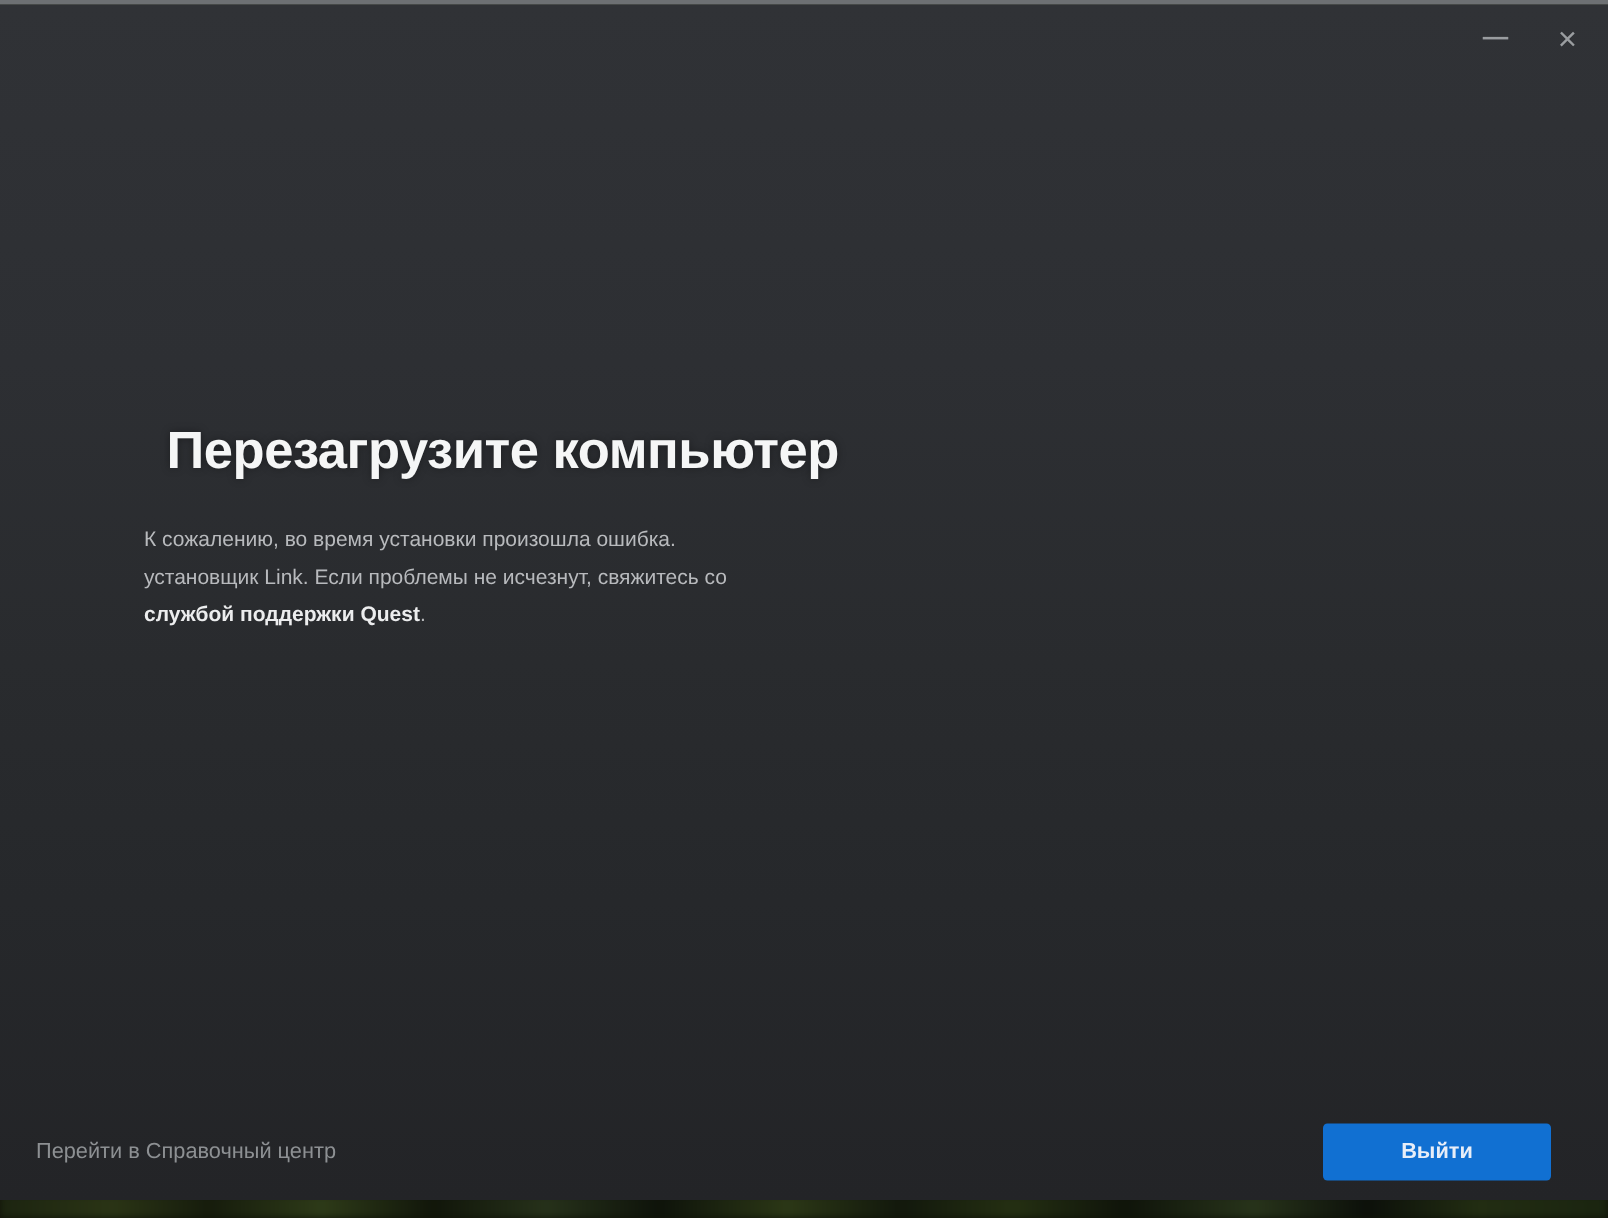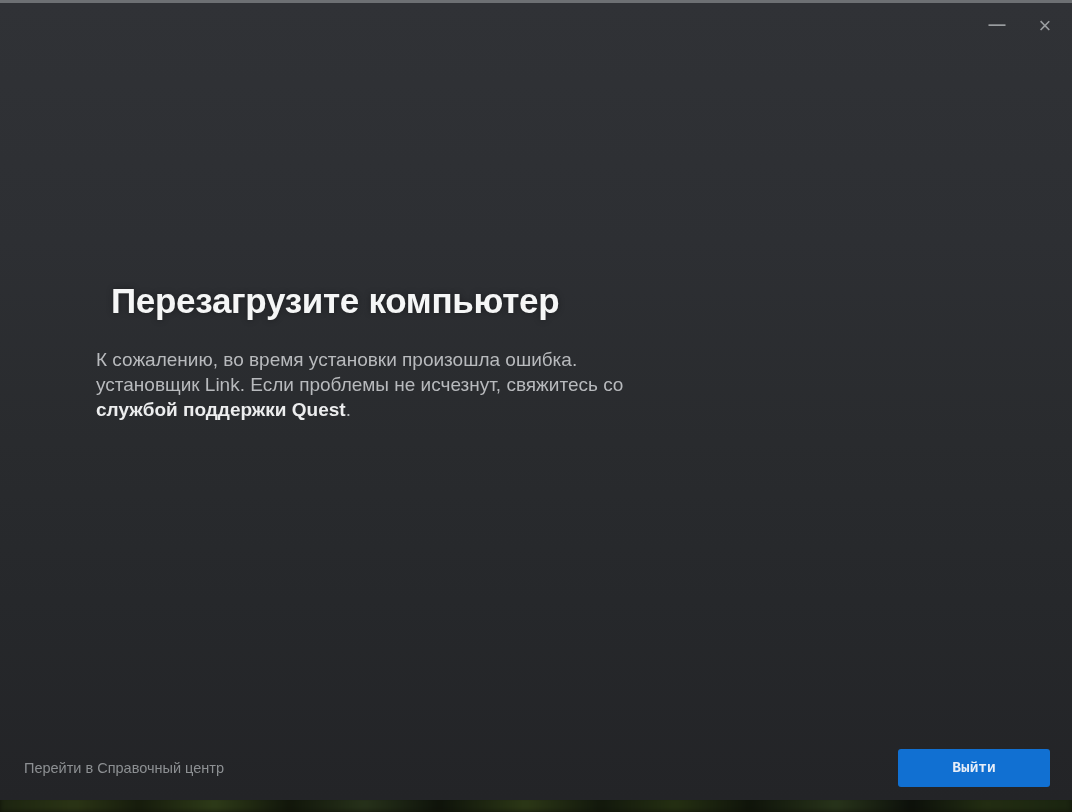--- a/index.html
+++ b/index.html
@@ -63,52 +63,52 @@
     font-size: 35px;
     line-height: 44px;
     font-weight: 700;
     letter-spacing: -0.3px;
     text-shadow: 0 0 6px rgba(0,0,0,0.35);
     margin-left: 15px;
   }
   p.body-text {
     margin-top: 24px;
     color: #b8babd;
-    font-size: 19px;
+    font-size: 14px;
     line-height: 25px;
     font-weight: 400;
   }
   p.body-text .line { display: block; }
   p.body-text strong {
     color: #ecedee;
     font-weight: 700;
     cursor: pointer;
   }
   .footer {
     position: absolute;
     left: 0; right: 0; bottom: 13px;
     height: 38px;
     display: flex;
     align-items: center;
     justify-content: space-between;
-    padding: 0 22px 0 24px;
+    padding: 0 38px 0 24px;
   }
   .help-link {
     color: #8d9093;
     font-size: 14.5px;
     text-decoration: none;
     cursor: pointer;
   }
   .exit-btn {
     width: 152px; height: 38px;
     border: none;
     border-radius: 3px;
     background: #1170d2;
     color: #e8eef8;
-    font-family: Liberation Mono, monospace;
+    font-family: Liberation Sans, sans-serif;
     font-size: 14.5px;
     font-weight: 700;
     cursor: pointer;
   }
 </style>
 </head>
 <body>
 
 <div class="desktop">
   <div class="desktop-strip"></div>

